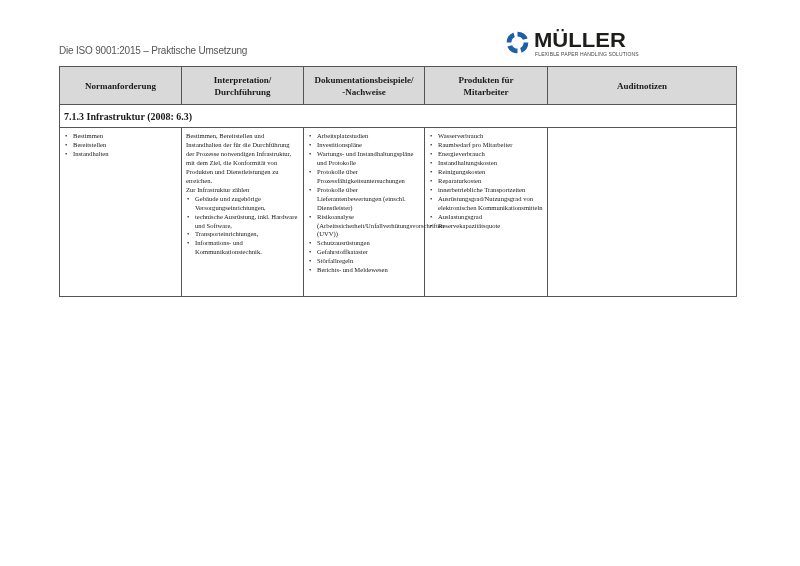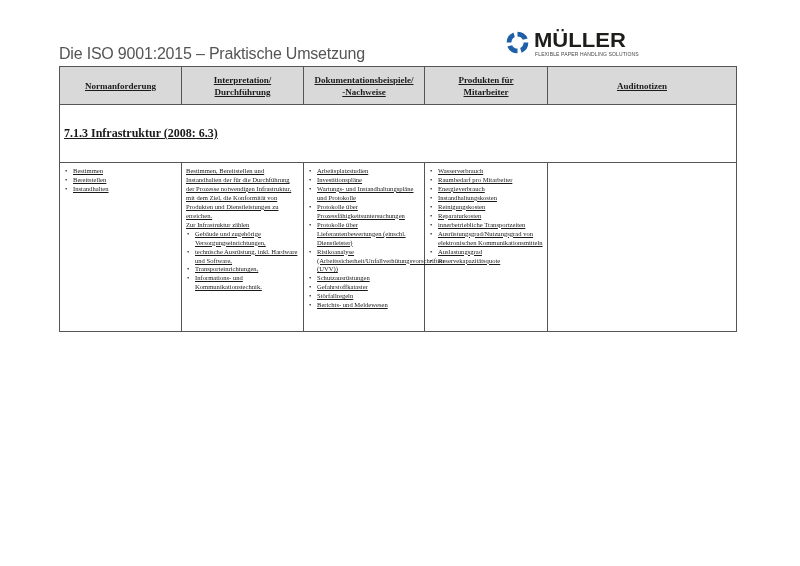--- a/index.html
+++ b/index.html
@@ -1,25 +1,25 @@
 <!DOCTYPE html>
 <html><head>
 <meta charset="utf-8">
 <style>
   html, body { margin:0; padding:0; background:#ffffff; }
   body { width:800px; height:566px; position:relative; overflow:hidden; font-family:"Liberation Serif", serif; color:#1a1a1a; }
-  .doc-title { position:absolute; left:59px; top:45px; font-family:"Liberation Sans", sans-serif; font-size:16px; color:#555; letter-spacing:-0.2px; }
+  .doc-title { position:absolute; left:59px; top:45px; font-family:"Liberation Sans", sans-serif; font-size:10px; color:#555; letter-spacing:-0.2px; }
   .logo { position:absolute; left:504px; top:29px; width:140px; height:32px; }
   .logo-word { position:absolute; left:30px; top:0px; font-family:"Liberation Sans", sans-serif; font-weight:900; font-size:21px; color:#1d1d1b; letter-spacing:0px; line-height:22px; transform:scaleX(1.05); transform-origin:left; }
   .logo-tag { position:absolute; left:31px; top:22px; font-family:"Liberation Sans", sans-serif; font-size:5px; color:#444; letter-spacing:0.15px; white-space:nowrap; }
   .logo-mark { position:absolute; left:0; top:0; width:27px; height:27px; }
-  table.norm { position:absolute; left:59px; top:66px; width:677px; border-collapse:collapse; table-layout:fixed;text-decoration:underline; }
+  table.norm { position:absolute; left:59px; top:66px; width:677px; border-collapse:collapse; table-layout:fixed; }
   table.norm td, table.norm th { border:1.2px solid #555; vertical-align:top; }
   table.norm th { background:#d9d9d9; font-weight:bold; font-size:9px; line-height:12px; text-align:center; vertical-align:middle; height:33px; padding:2px 4px; }
-  .section-cell { font-weight:bold; font-size:12px; padding:21px 4px; height:14px; vertical-align:middle !important; }
+  .section-cell { font-weight:bold; font-size:10px; padding:4px 4px; height:14px; vertical-align:middle !important; }
   .content-cell { height:160px; padding:4px 4px 4px 4px; font-size:6.6px; line-height:8.95px; }
   ul { margin:0; padding:0; list-style:none; }
   li { position:relative; padding-left:9px; }
   li::before { content:"•"; position:absolute; left:1px; top:0; }
   p { margin:0; }
 </style>
 </head>
 <body>
 
 <div class="doc-title">Die ISO 9001:2015 – Praktische Umsetzung</div>

